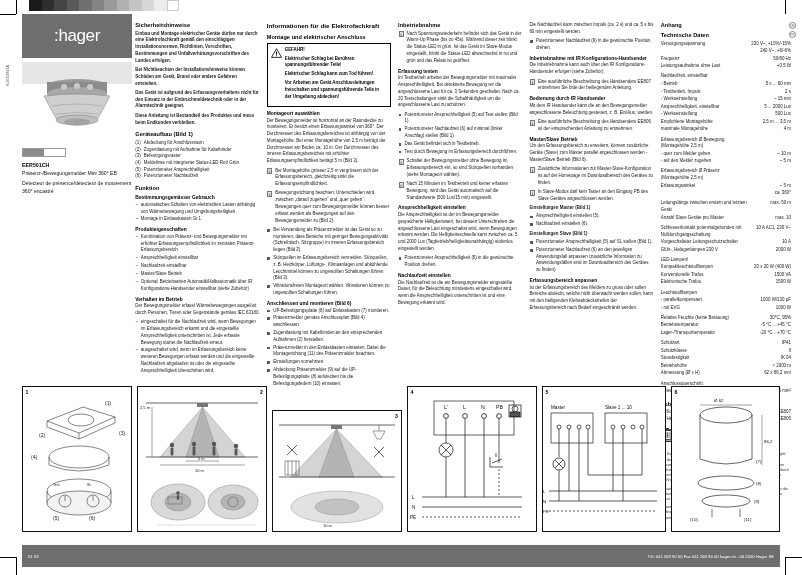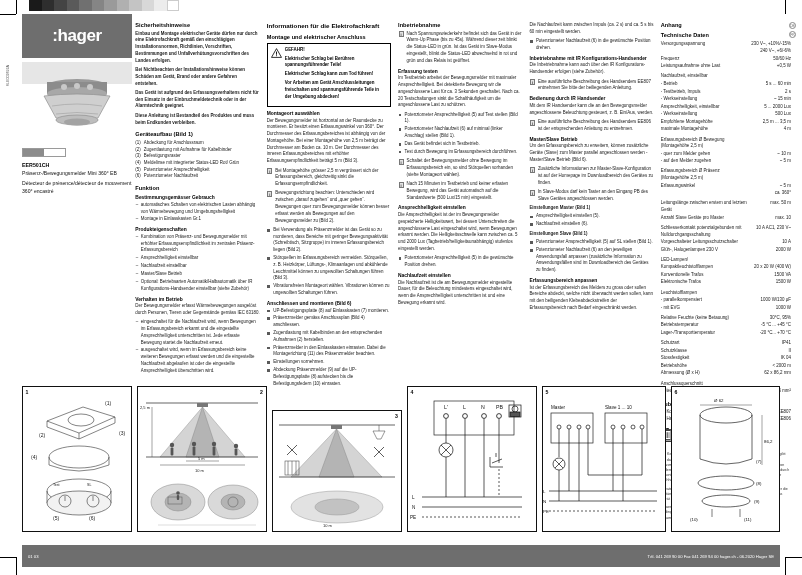--- a/index.html
+++ b/index.html
@@ -104,21 +104,21 @@
   table.spec td.v { text-align: right; white-space: nowrap; padding-left:3px; }
   table.spec tr.gap td { padding-top: 2.6px; }
 
   
   .logoblock {
     position:absolute; top:14px; left:22px;
     width:110px; height:44px; background:#6e6e6e;
     display:flex; align-items:center; justify-content:center;
   }
   .logoblock .lg {
-    color:#fff; font-size:17px; font-weight:bold; letter-spacing:-.4px;
+    color:#fff; font-size:17px; font-weight:normal; letter-spacing:-.4px;
     font-family:"Liberation Sans", sans-serif;
   }
   .prodimg {
     position:absolute; top:62px; left:22px; width:110px; height:78px;
   }
   .sidecode {
     position:absolute; top:86px; left:6px;
     font-size:3.6px; color:#555; transform: rotate(-90deg);
     transform-origin: left top; white-space:nowrap;
   }

